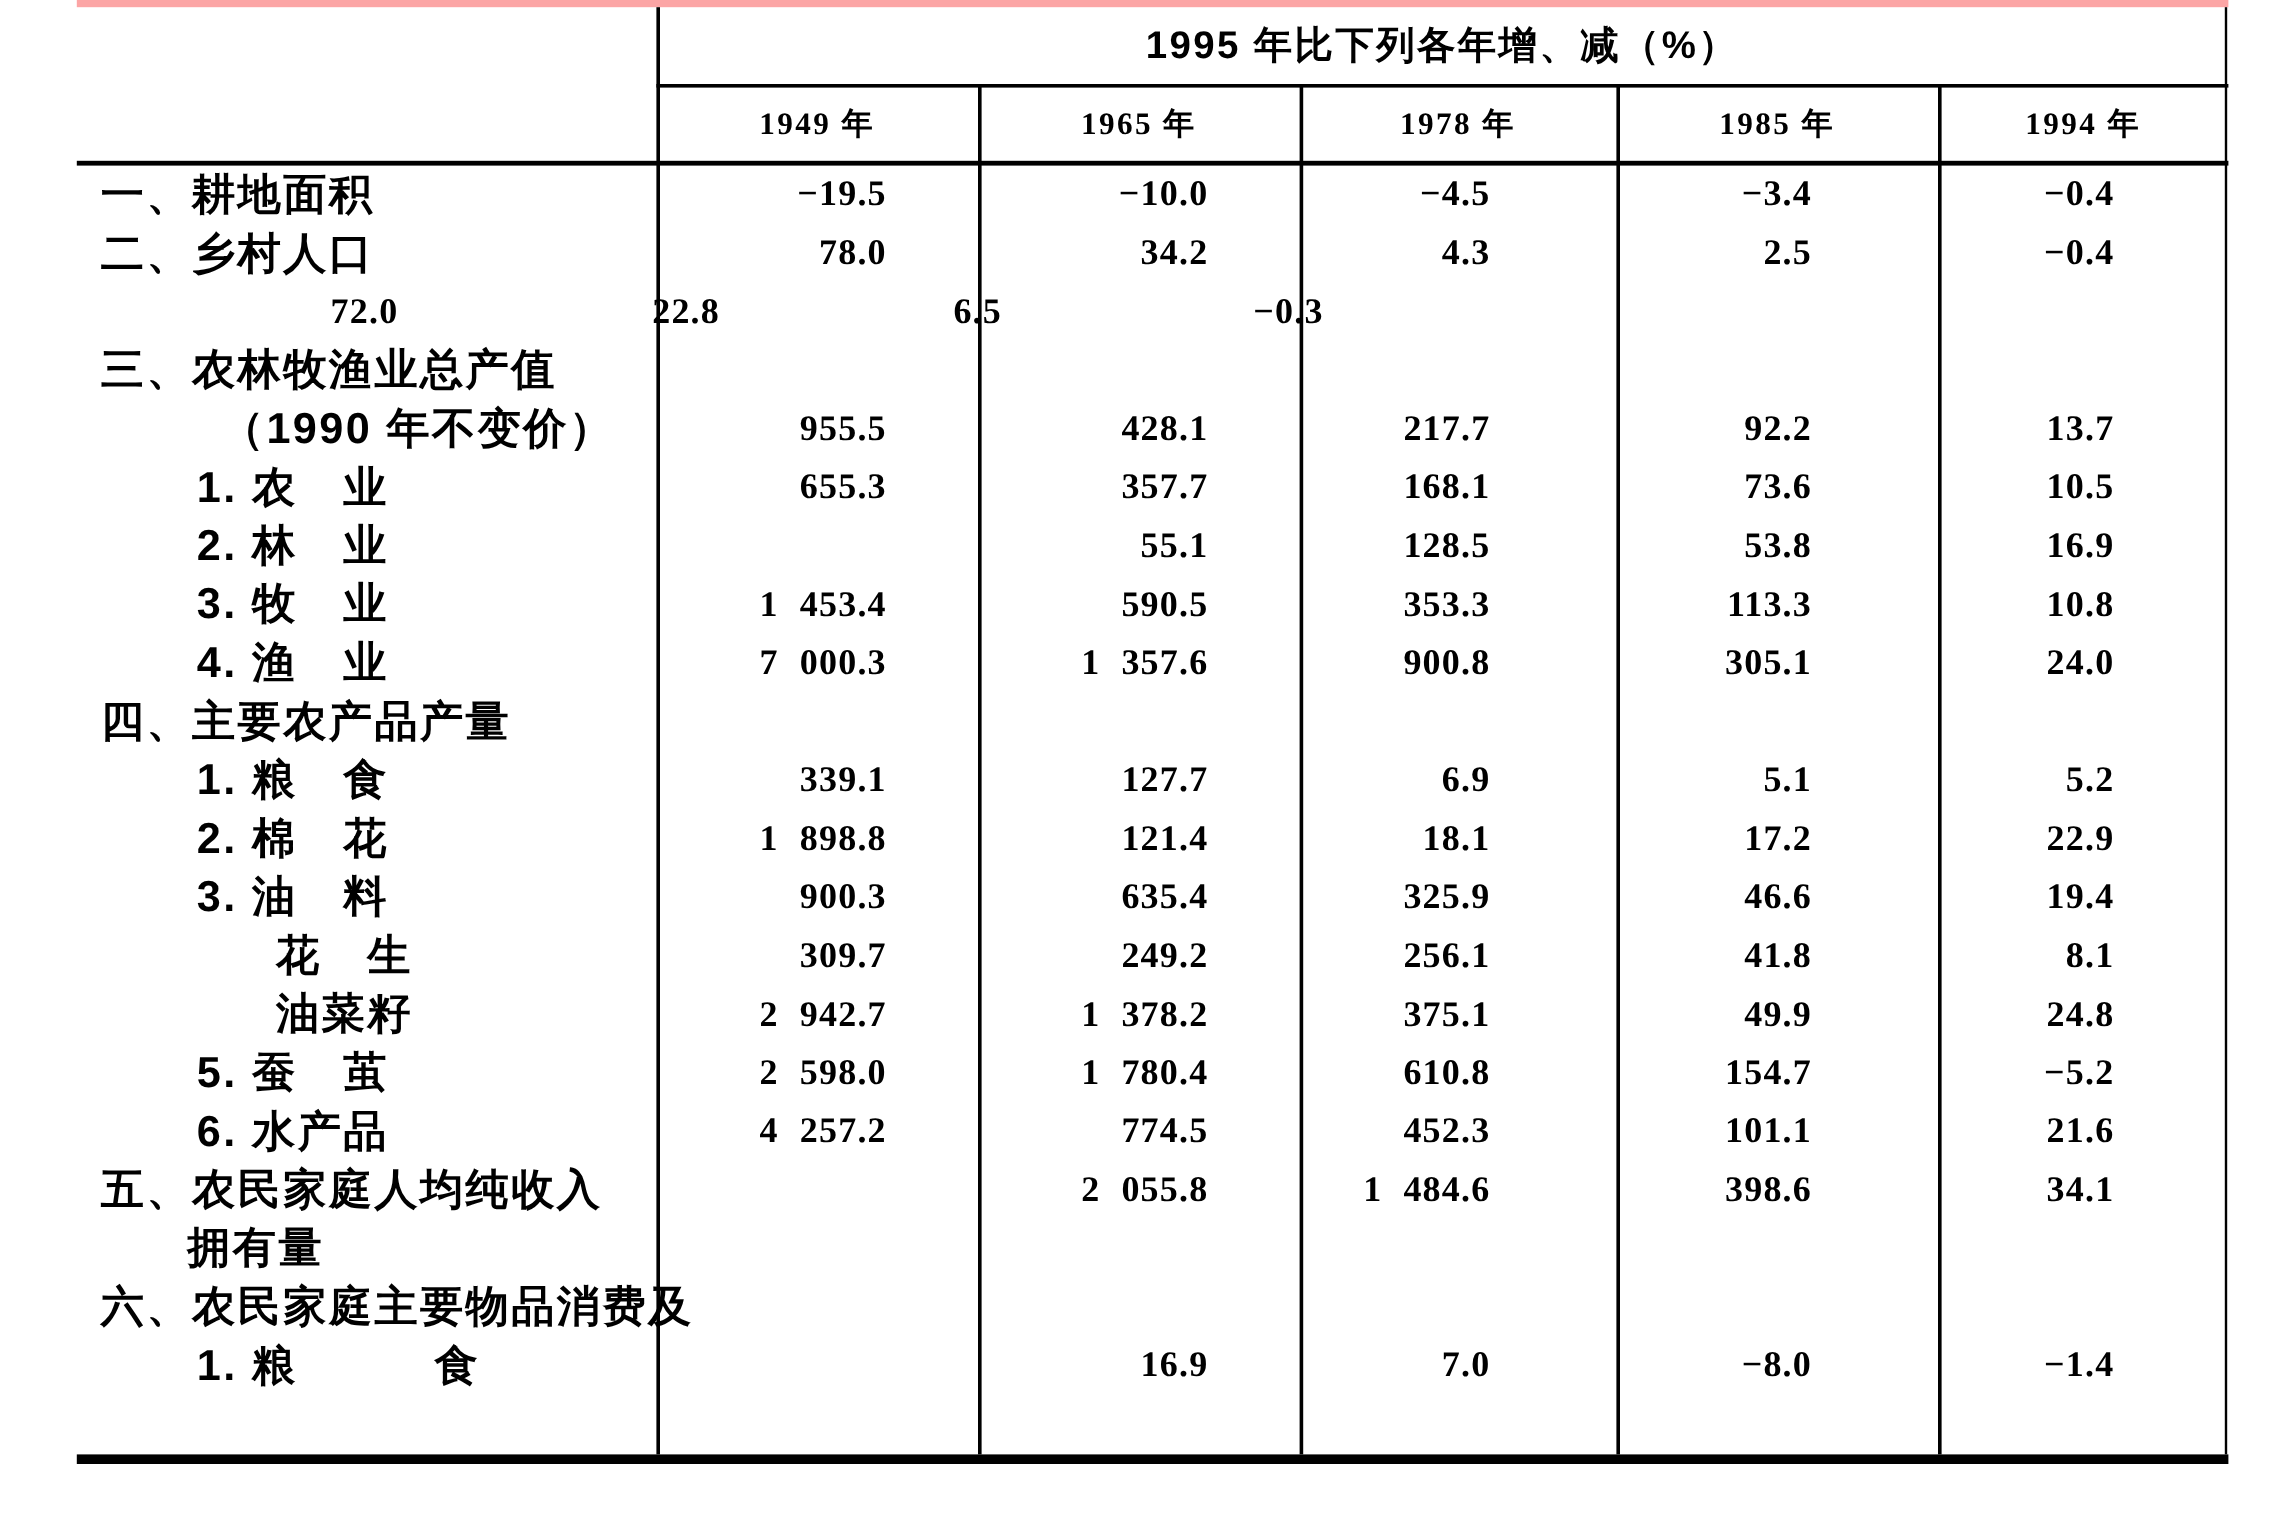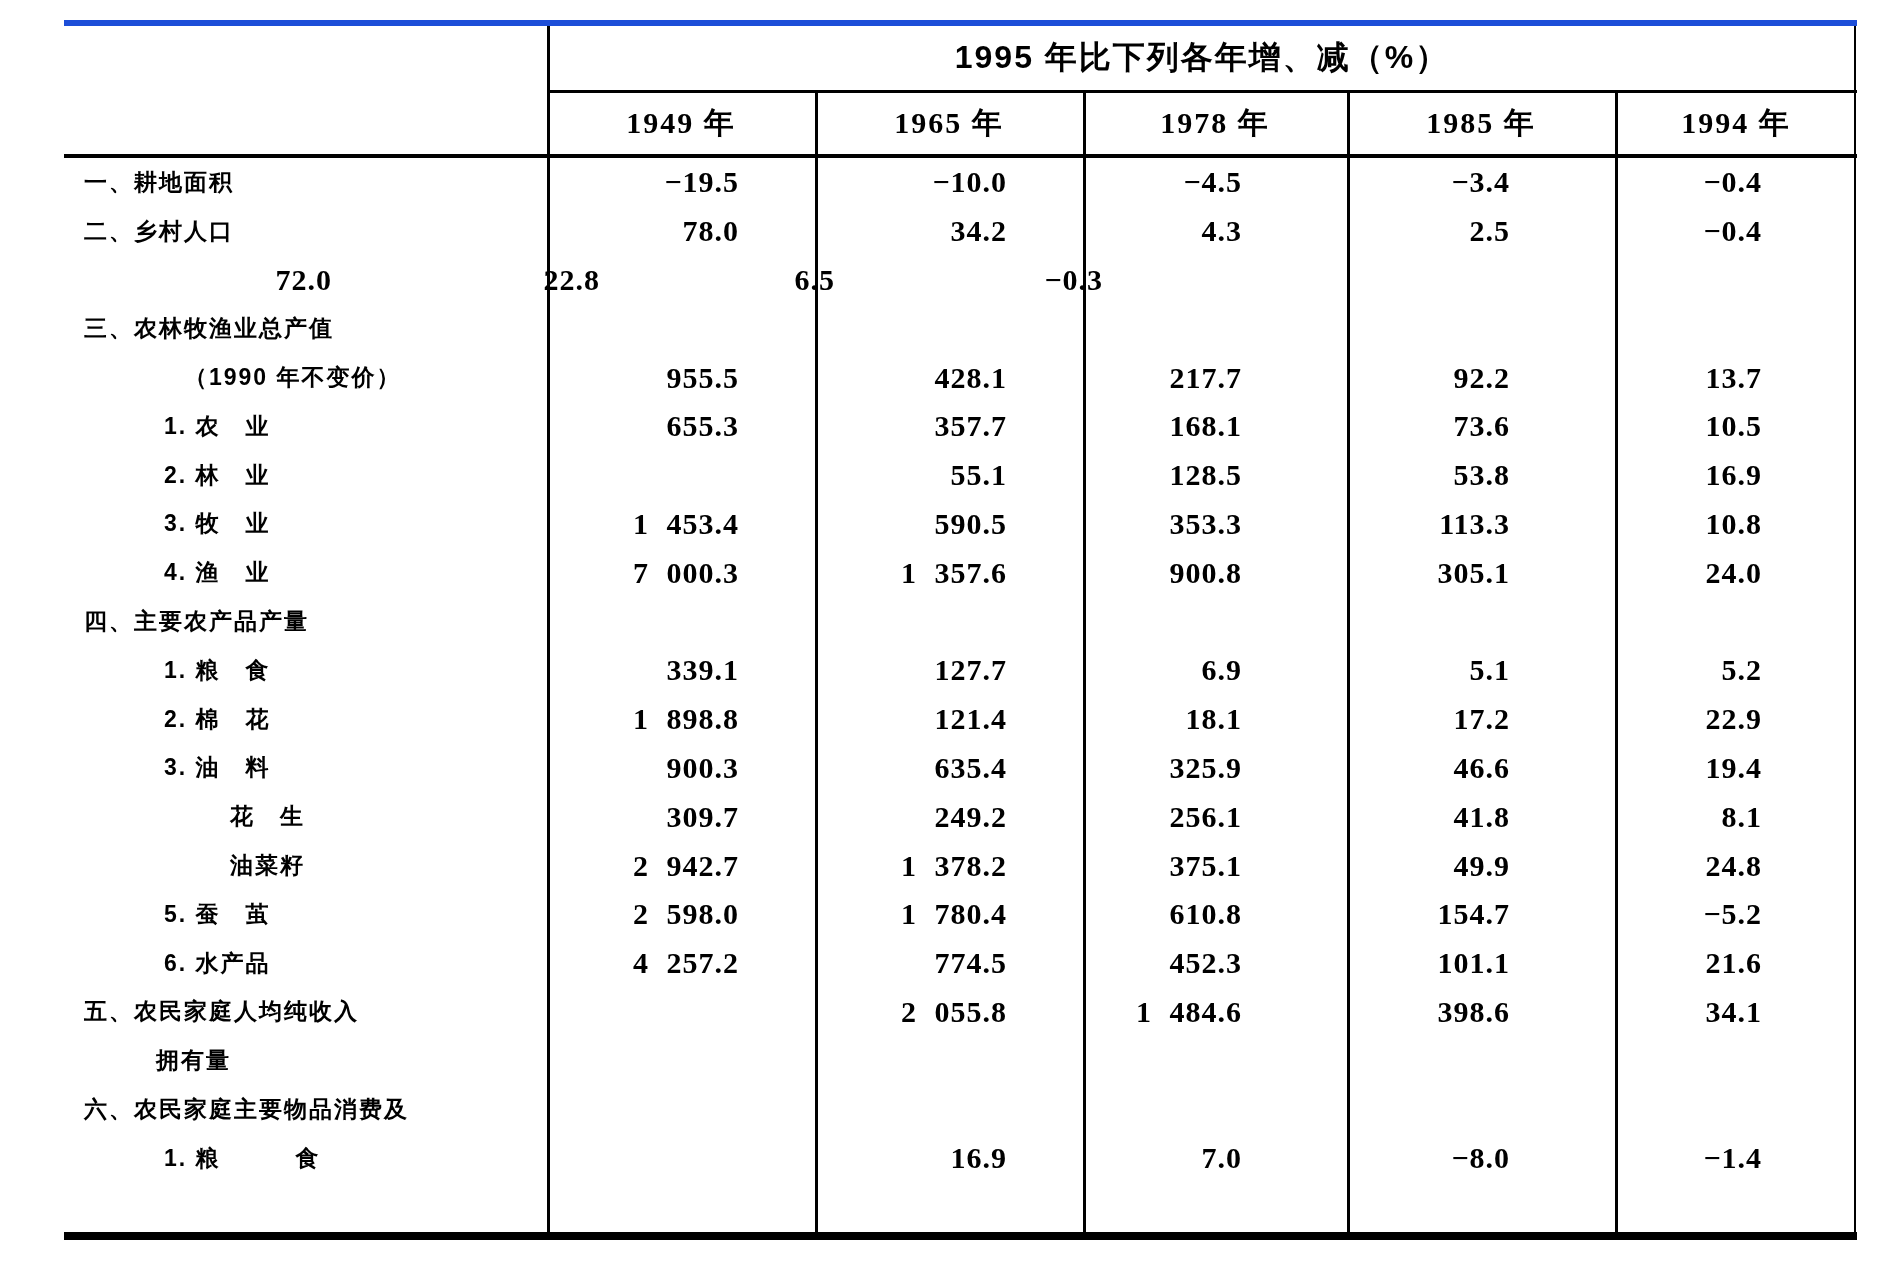--- a/index.html
+++ b/index.html
@@ -4,22 +4,22 @@
 <style>
   html,body{margin:0;padding:0;}
   body{
     width:1900px;height:1280px;position:relative;
     background:#ffffff;color:#000;
     font-family:"Liberation Sans","DejaVu Sans",sans-serif;
     overflow:hidden;
   }
   
   .tbl{
-    position:absolute;left:64px;top:20px;width:1793px;height:1206px;
-    border-top:6px solid #1d4ed8;border-bottom:8px solid #000;
+    position:absolute;left:64px;top:0;width:1793px;height:1206px;
+    border-top:6px solid #fca5a5;border-bottom:8px solid #000;
     box-sizing:content-box;
   }
   .vline{position:absolute;width:3px;background:#000;}
   .v-label{left:483px;top:0;bottom:0;}
   .v-c1{left:751px;top:64px;bottom:0;}
   .v-c2{left:1019px;top:64px;bottom:0;}
   .v-c3{left:1283px;top:64px;bottom:0;}
   .v-c4{left:1551px;top:64px;bottom:0;}
   .v-right{left:1790px;top:0;bottom:0;width:2px;}
   .hline{position:absolute;background:#000;}
@@ -30,31 +30,31 @@
   .spanrow .spacer{width:483px;}
   .spanrow .area{
     width:1310px;display:flex;align-items:center;justify-content:center;
     font-size:32px;font-weight:700;letter-spacing:2px;
   }
   .yearrow{position:absolute;left:0;top:67px;width:100%;height:61px;display:flex;}
   .yearrow .spacer{width:483px;}
   .yc{
     display:flex;align-items:center;justify-content:center;
     font-family:"Liberation Serif","DejaVu Serif",serif;
-    font-size:30px;font-weight:700;letter-spacing:2px;
+    font-size:26px;font-weight:700;letter-spacing:2px;
   }
   .yc1,.yc2,.yc4{width:268px;}
   .yc3{width:264px;}
   .yc5{width:242px;}
   
   .body{position:absolute;left:0;top:132px;right:0;bottom:0;}
   .r{display:flex;height:48.8px;align-items:center;}
   .c{box-sizing:border-box;white-space:nowrap;overflow:visible;}
   .lab{
-    width:483px;font-size:23px;font-weight:700;letter-spacing:2px;
+    width:483px;font-size:36px;font-weight:700;letter-spacing:2px;
   }
   .r > .num{
     font-family:"Liberation Serif","DejaVu Serif",serif;
     font-size:30px;font-weight:700;letter-spacing:1px;word-spacing:9px;
     text-align:right;padding-right:76px;
   }
   .r > div:nth-child(2){width:268px;}
   .r > div:nth-child(3){width:268px;}
   .r > div:nth-child(4){width:235px;}
   .r > div:nth-child(5){width:268px;}

